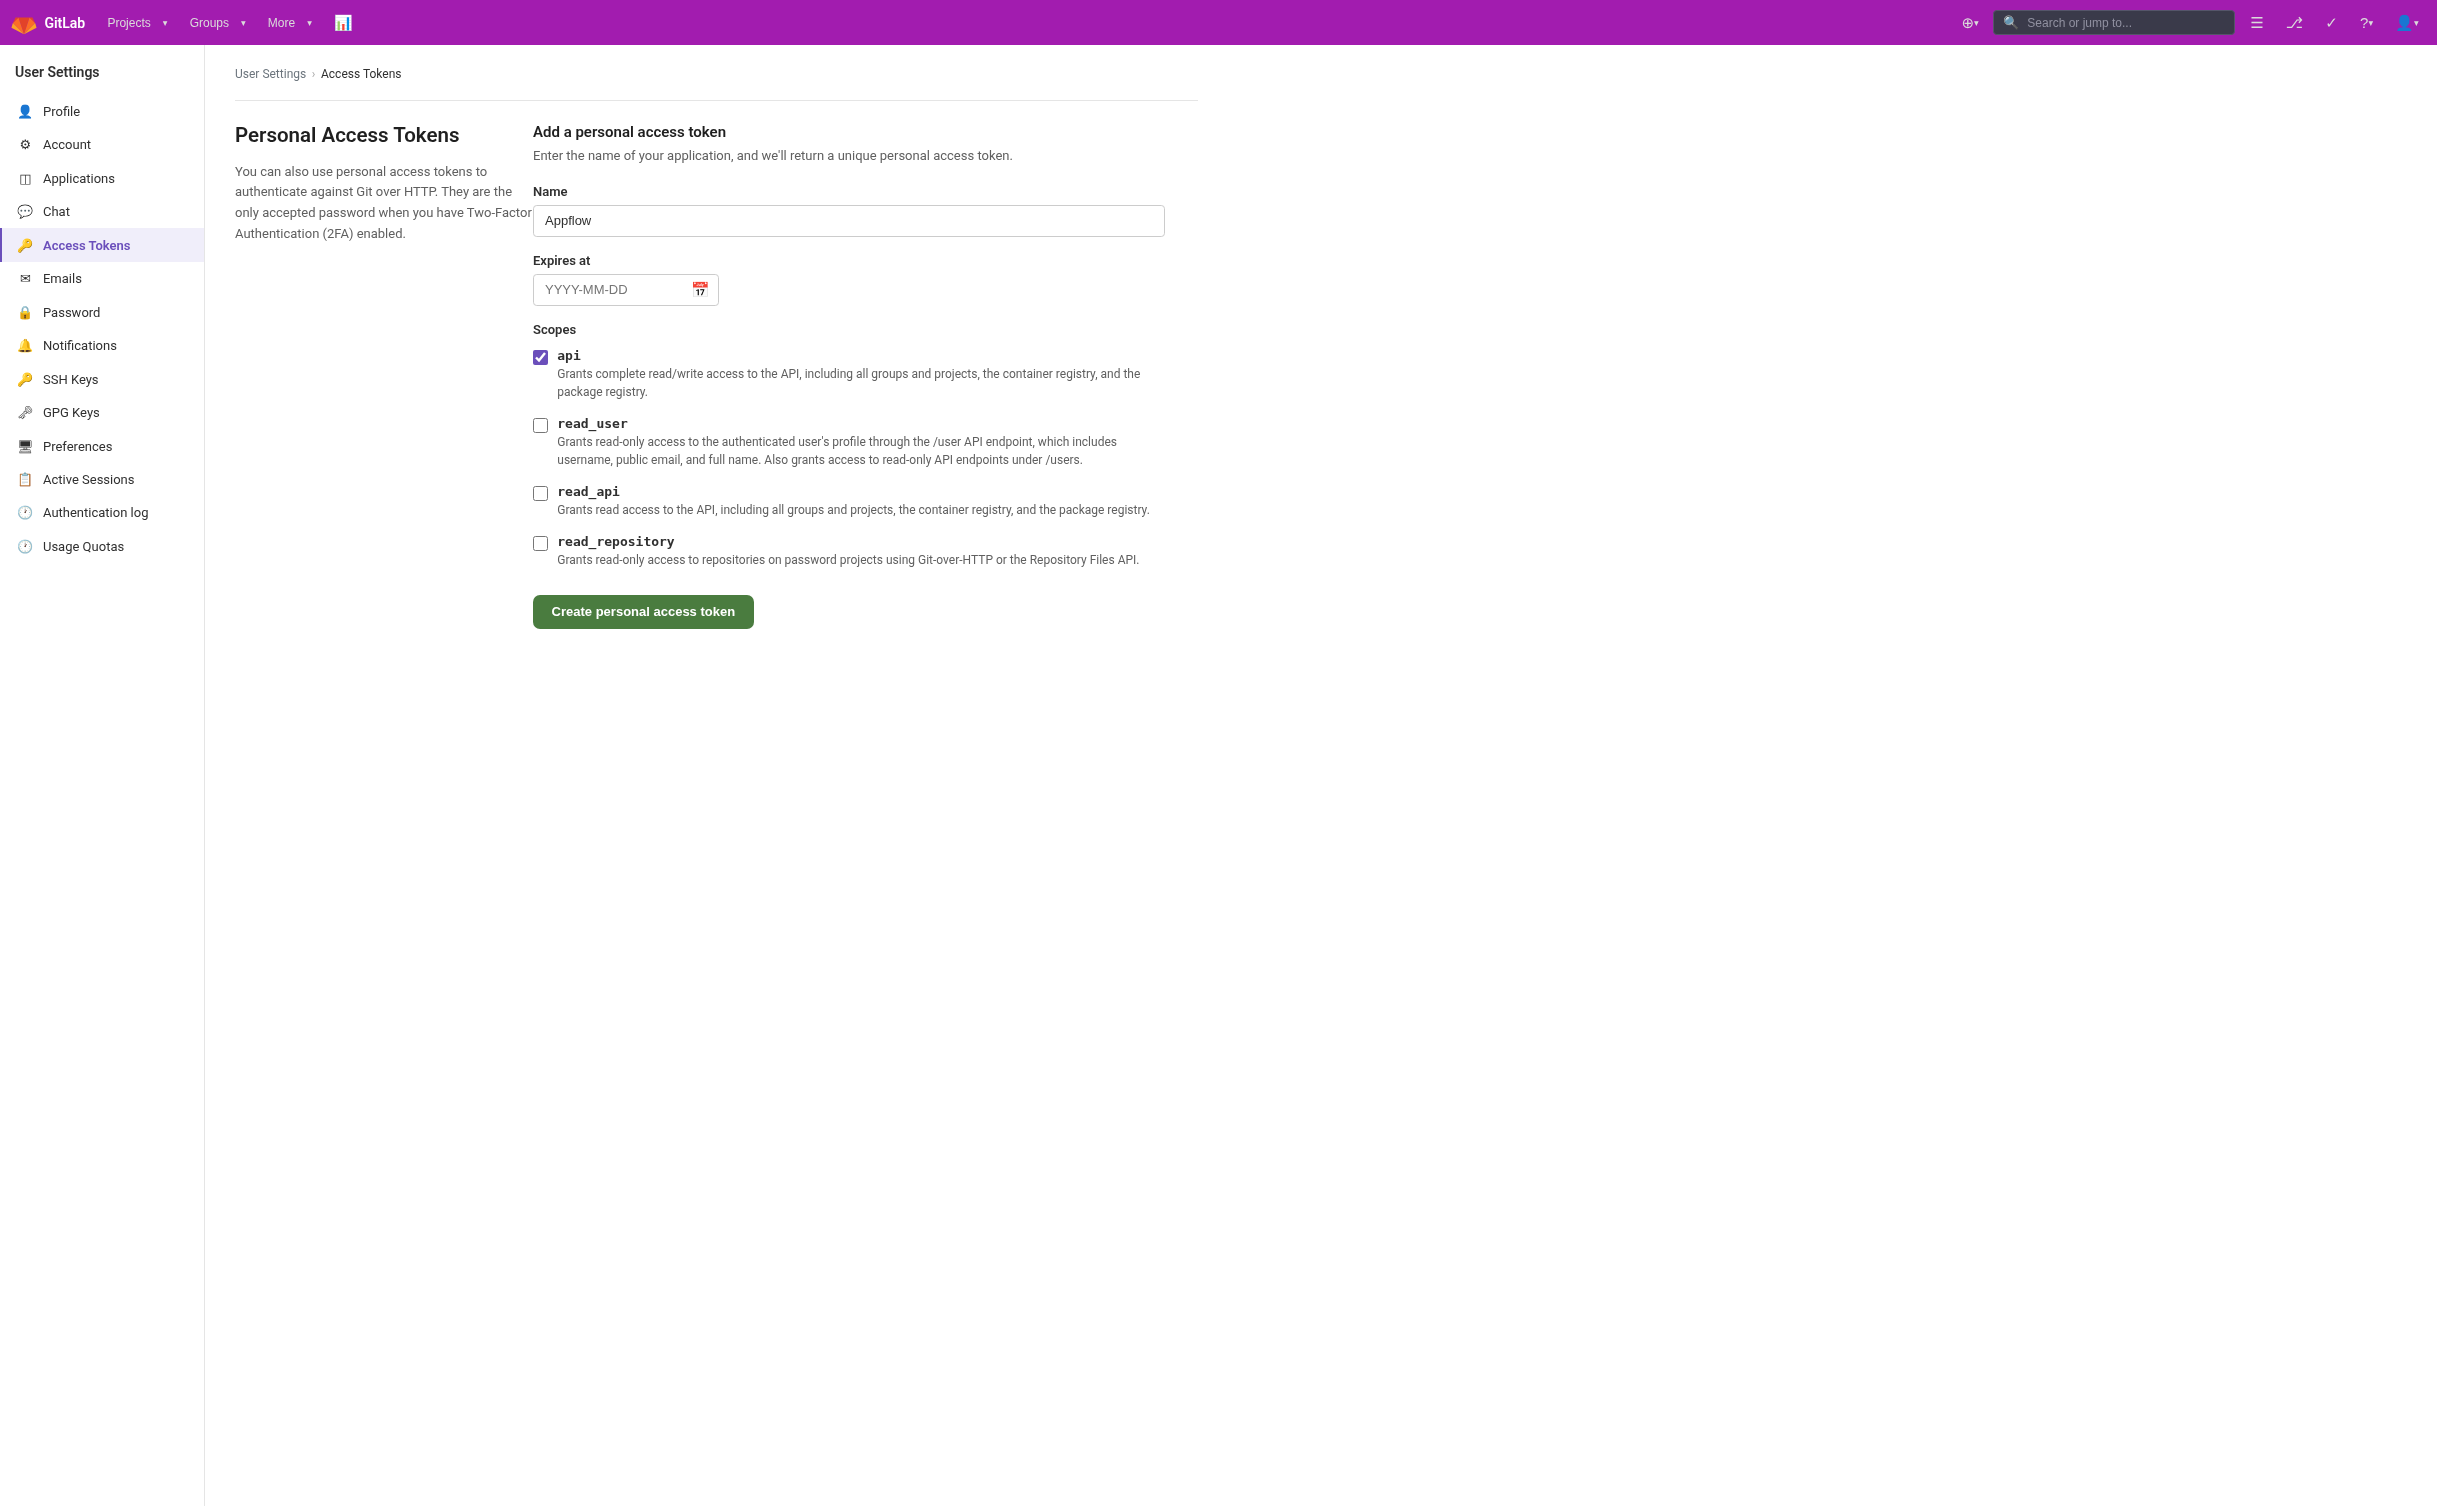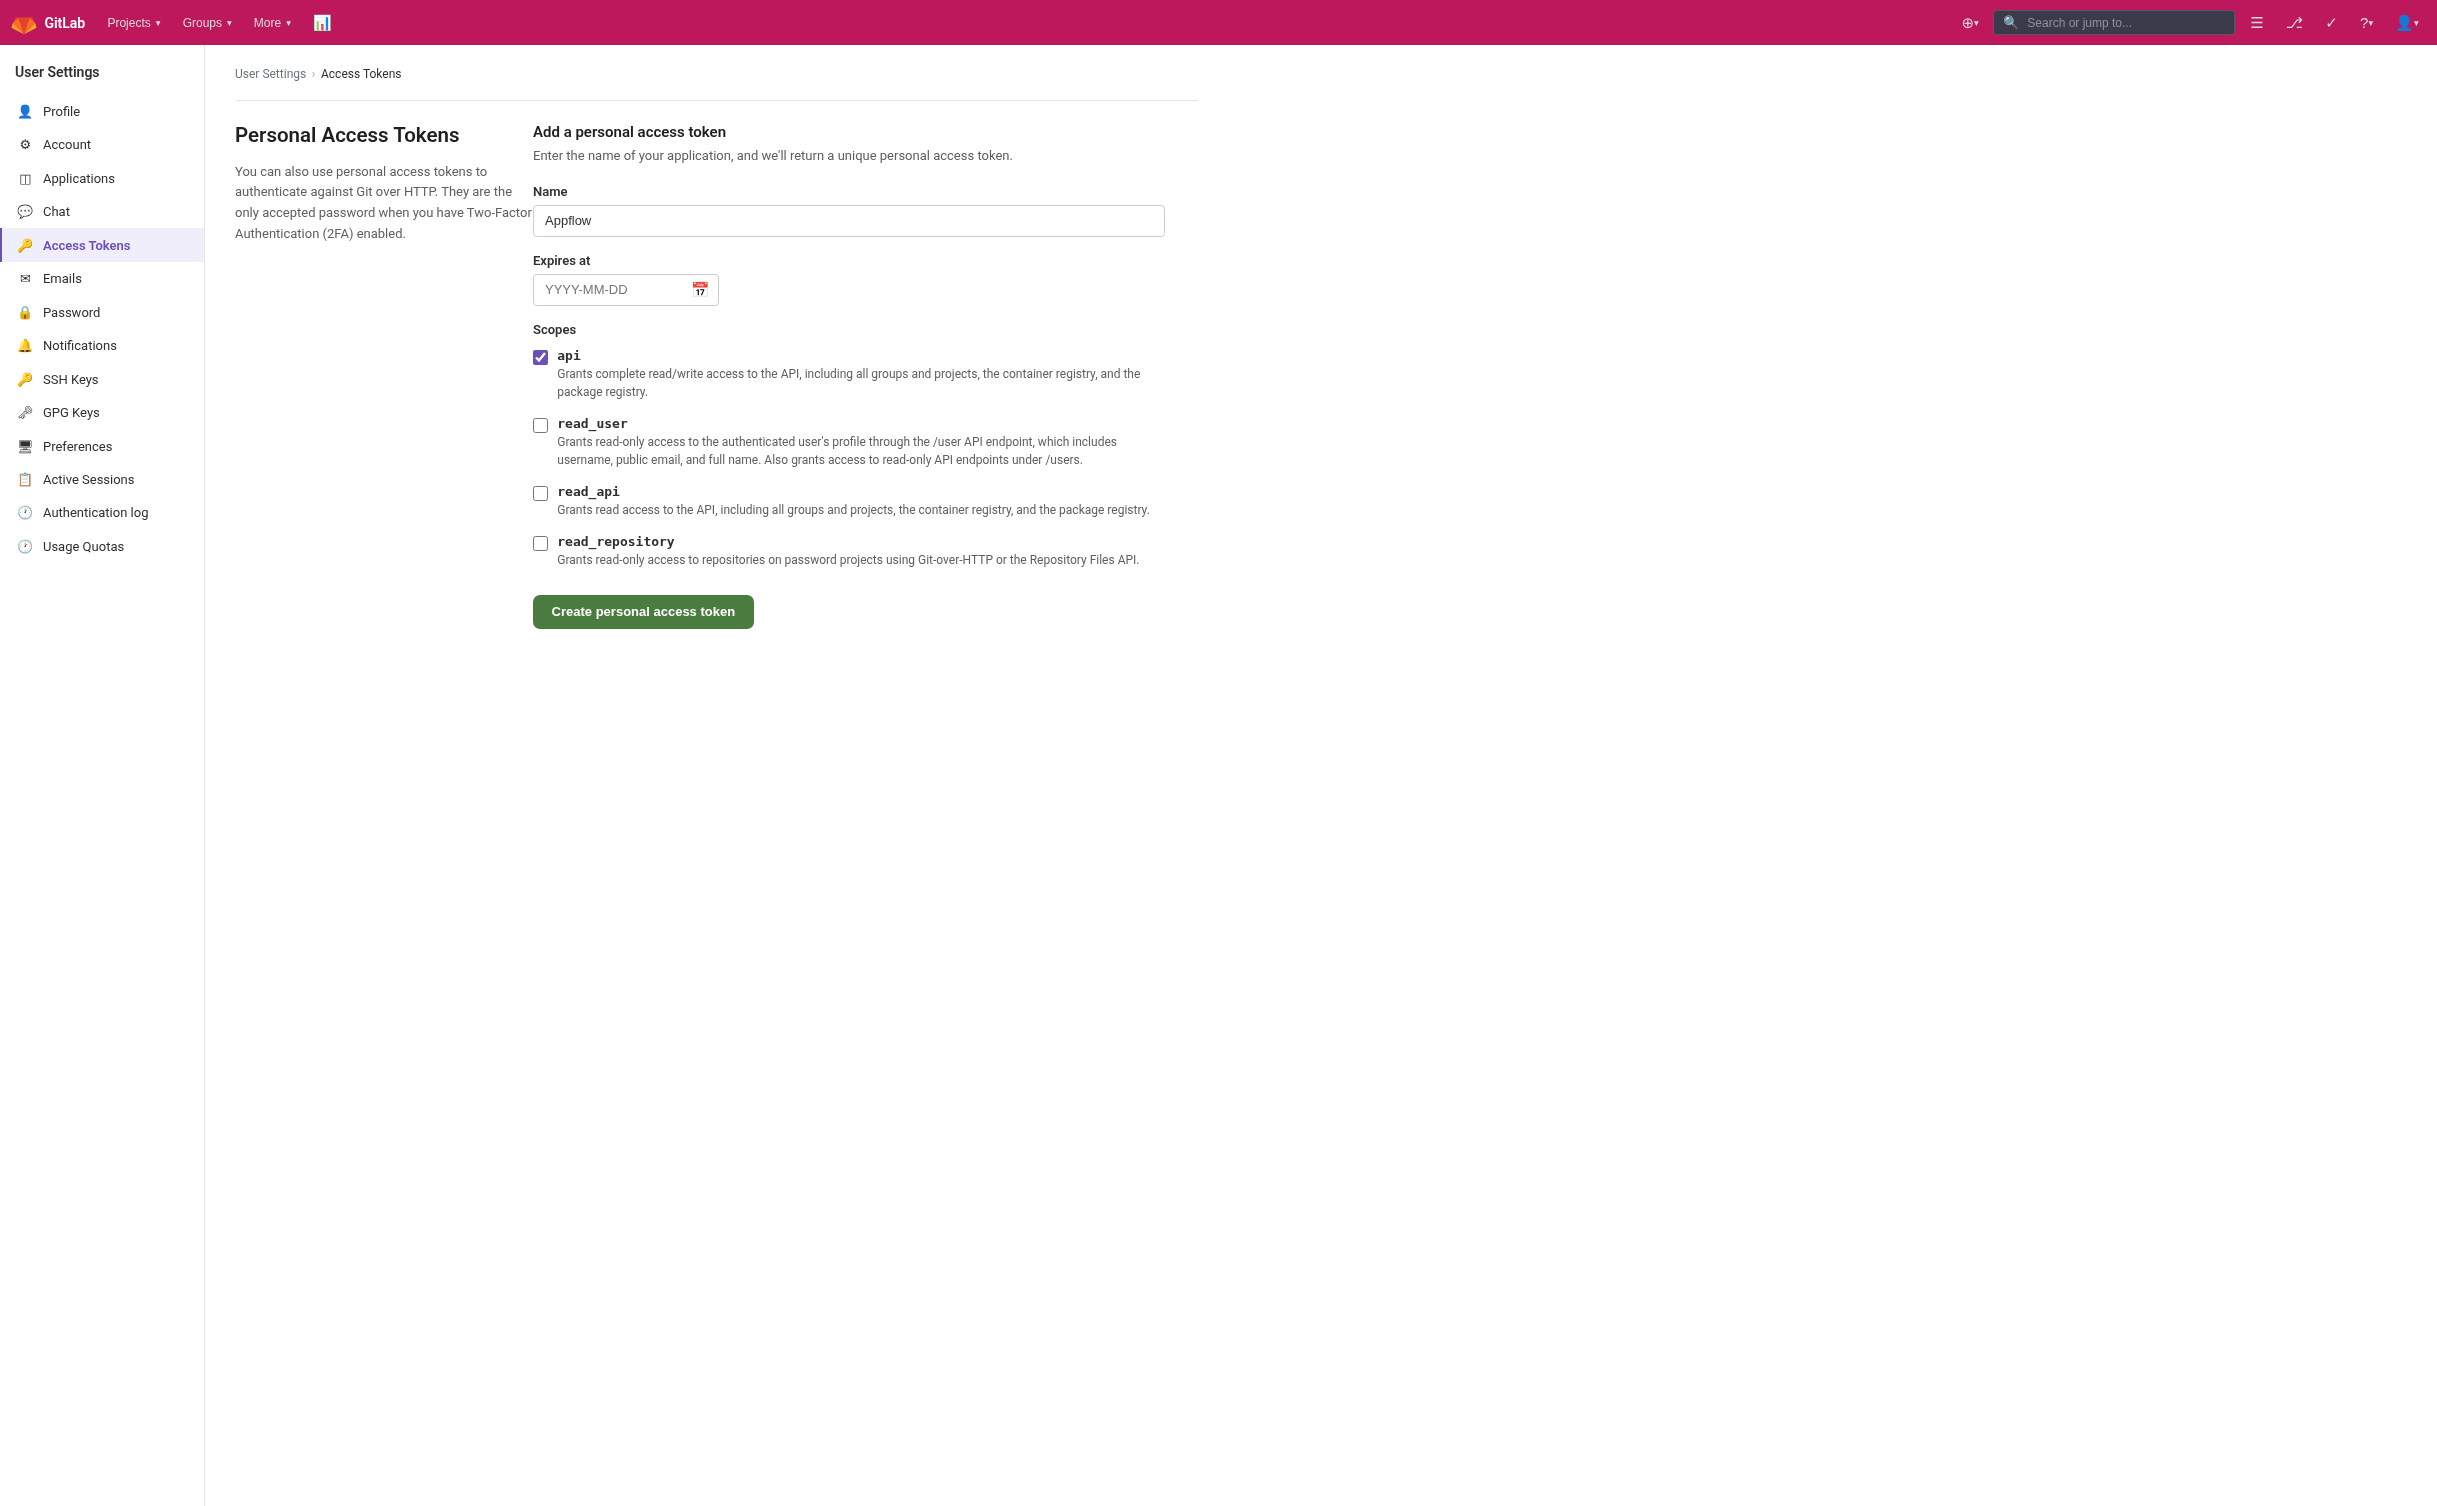--- a/index.html
+++ b/index.html
@@ -1,35 +1,35 @@
 <!DOCTYPE html>
 <html style="font-size:15px"><head>
   <meta charset="utf-8">
   <style>
     * { box-sizing: border-box; margin: 0; padding: 0; }
     body { font-family: -apple-system, BlinkMacSystemFont, 'Segoe UI', Roboto, sans-serif; font-size: 13px; color: #303030; background: #fff; }
 
     
     .topnav {
-      background: #be185d;
+      background: #a21caf;
       height: 45px;
       display: flex;
       align-items: center;
       padding: 0 11px;
       gap: 7.4px;
       color: #dbdbdb;
     }
     .topnav-logo {
       display: flex; align-items: center; gap: 7.4px; margin-right: 7.4px;
     }
     .topnav-logo svg { width: 26px; height: 26px; }
     .topnav-brand { color: #fff; font-size: 14px; font-weight: 600; }
     .topnav-btn {
       background: none; border: none; color: #dbdbdb; cursor: pointer;
-      padding: 3.7px 7.4px; border-radius: 3.7px; font-size: 12px; display: flex; align-items: center; gap: 5px;
+      padding: 3.7px 7.4px; border-radius: 3.7px; font-size: 12px; display: flex; align-items: center; gap: 12px;
     }
     .topnav-sep { flex: 1; }
     .topnav-search {
       background: #3a3a4a; border: 0.9px solid #55556a; border-radius: 3.7px;
       display: flex; align-items: center; padding: 3.7px 9.3px; gap: 7.4px; width: 242px;
     }
     .topnav-search input {
       background: none; border: none; outline: none; color: #dbdbdb; font-size: 12px; width: 100%;
     }
     .topnav-search input::placeholder { color: #9090a0; }

